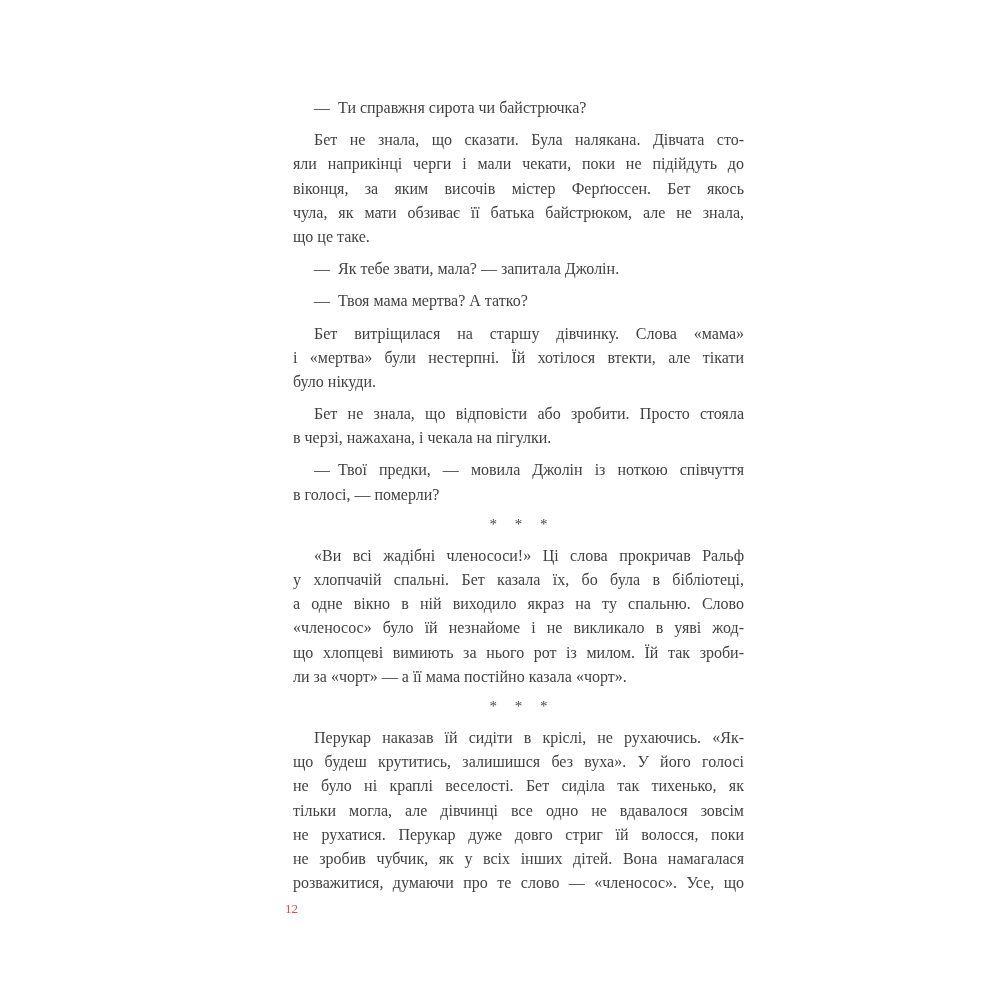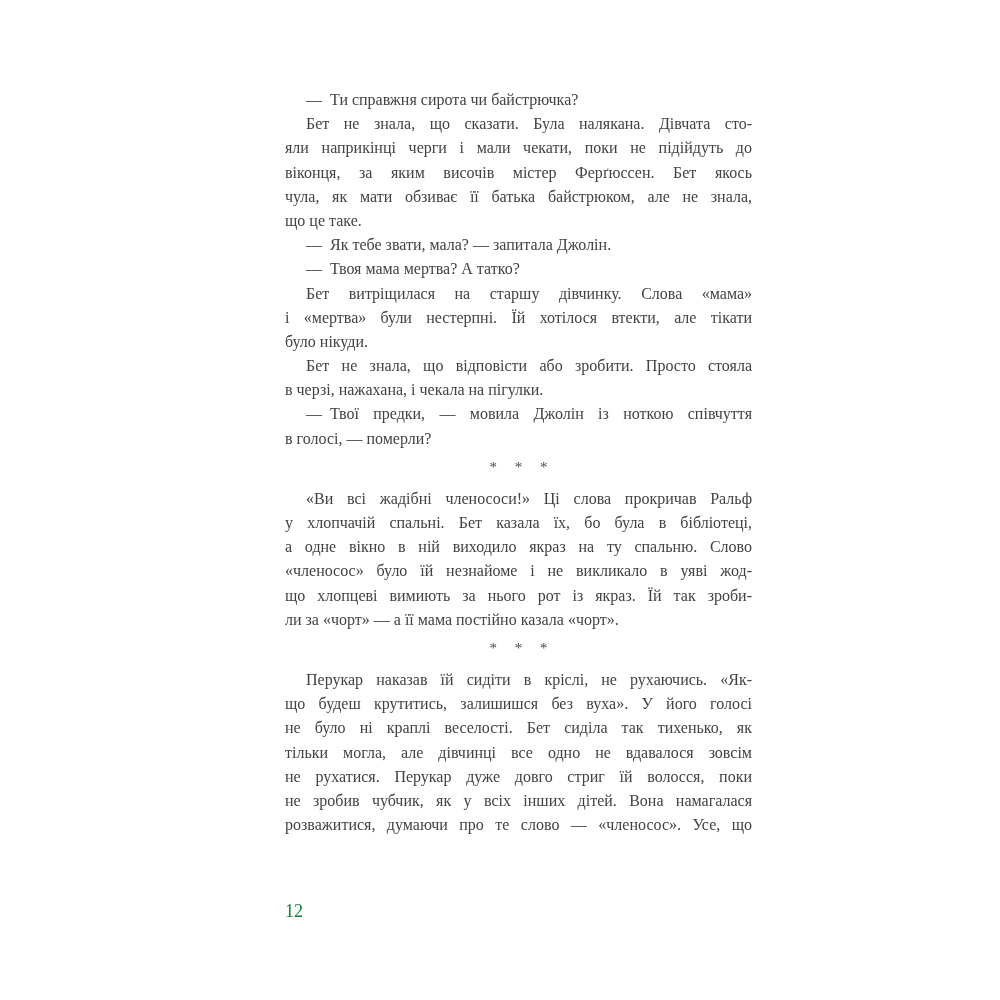--- a/index.html
+++ b/index.html
@@ -17,21 +17,21 @@
     overflow: hidden;
   }
   .text-block {
     position: absolute;
     left: 285px;
     top: 88px;
     width: 467px;
     color: #424242;
     font-size: 16px;
   }
-  .para { margin: 0; padding: 0; }
+  .para { margin: 8px; padding: 0; }
   .line {
     height: 24.2px;
     line-height: 24.2px;
     white-space: nowrap;
   }
   .line.just {
     text-align: justify;
     white-space: normal;
     overflow: hidden;
   }
@@ -49,22 +49,22 @@
     text-align: center;
     font-size: 15px;
     letter-spacing: 7px;
     padding-left: 7px;
     color: #474747;
   }
   .page-number {
     position: absolute;
     left: 285px;
     top: 901px;
-    font-size: 18px;
-    color: #15803d;
+    font-size: 13px;
+    color: #ef4444;
   }
 </style>
 </head>
 <body>
 
 <div class="book-page">
   <div class="text-block">
       <div class="para">
         <div class="line ind">— Ти справжня сирота чи байстрючка?</div>
       </div>
@@ -93,21 +93,21 @@
       <div class="para">
         <div class="line just ind">— Твої предки, — мовила Джолін із ноткою співчуття</div>
         <div class="line">в голосі, — померли?</div>
       </div>
       <div class="separator">* * *</div>
       <div class="para">
         <div class="line just ind">«Ви всі жадібні членососи!» Ці слова прокричав Ральф</div>
         <div class="line just">у хлопчачій спальні. Бет казала їх, бо була в бібліотеці,</div>
         <div class="line just">а одне вікно в ній виходило якраз на ту спальню. Слово</div>
         <div class="line just">«членосос» було їй незнайоме і не викликало в уяві жод-</div>
-        <div class="line just">що хлопцеві вимиють за нього рот із якраз. Їй так зроби-</div>
+        <div class="line just">що хлопцеві вимиють за нього рот із милом. Їй так зроби-</div>
         <div class="line">ли за «чорт» — а її мама постійно казала «чорт».</div>
       </div>
       <div class="separator">* * *</div>
       <div class="para">
         <div class="line just ind">Перукар наказав їй сидіти в кріслі, не рухаючись. «Як-</div>
         <div class="line just">що будеш крутитись, залишишся без вуха». У його голосі</div>
         <div class="line just">не було ні краплі веселості. Бет сиділа так тихенько, як</div>
         <div class="line just">тільки могла, але дівчинці все одно не вдавалося зовсім</div>
         <div class="line just">не рухатися. Перукар дуже довго стриг їй волосся, поки</div>
         <div class="line just">не зробив чубчик, як у всіх інших дітей. Вона намагалася</div>

